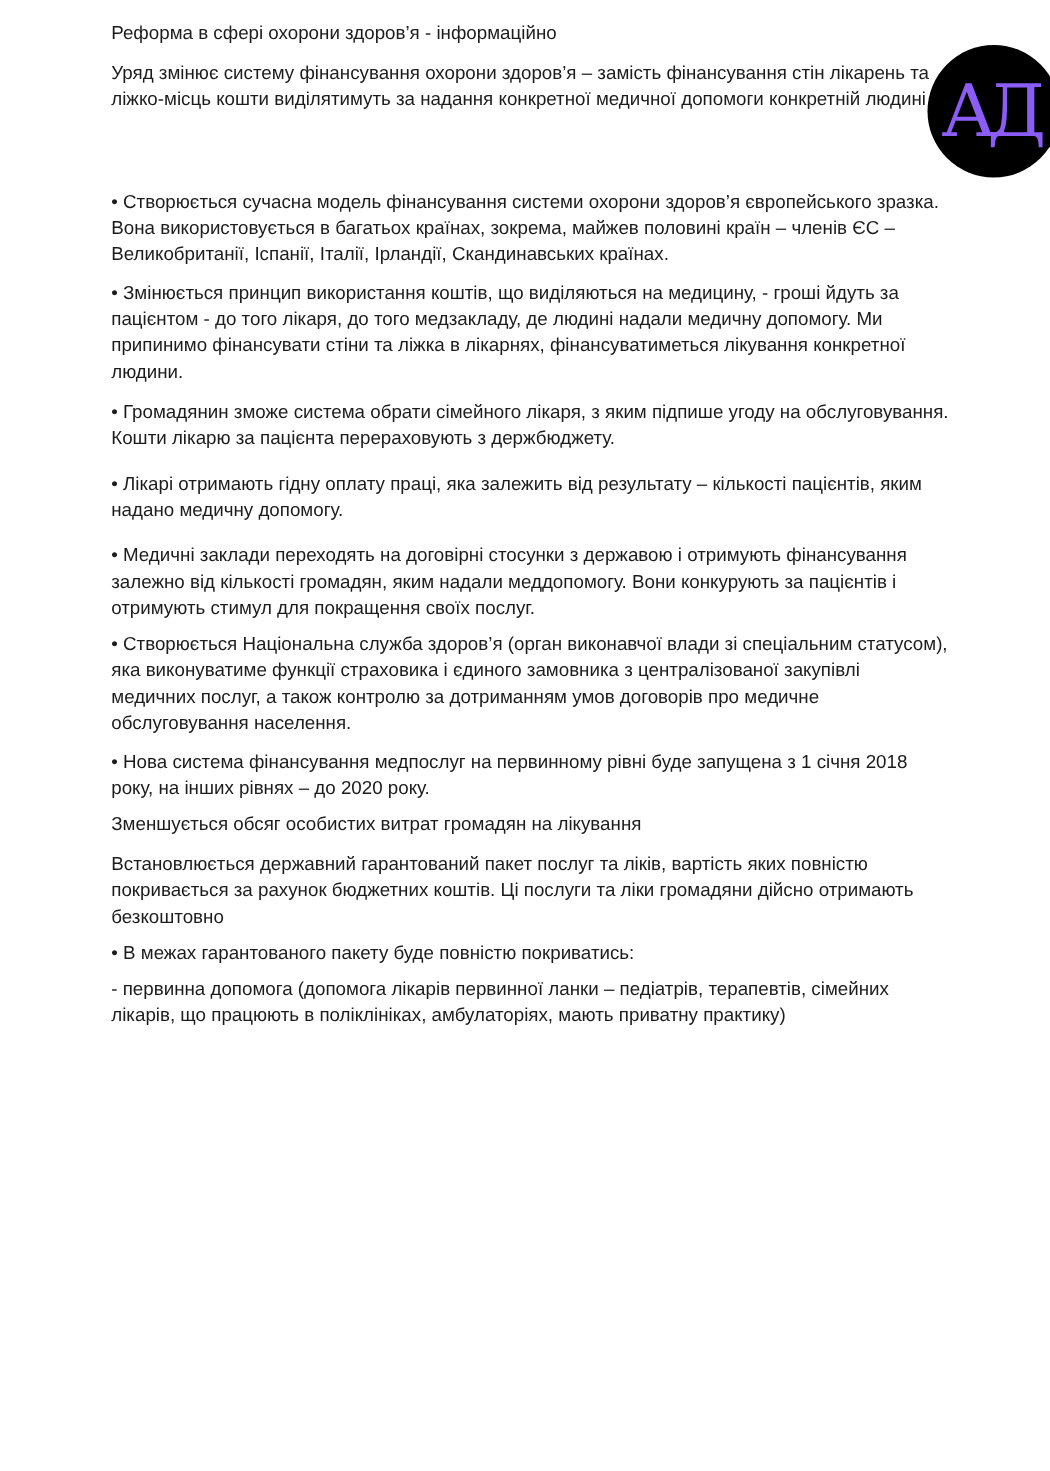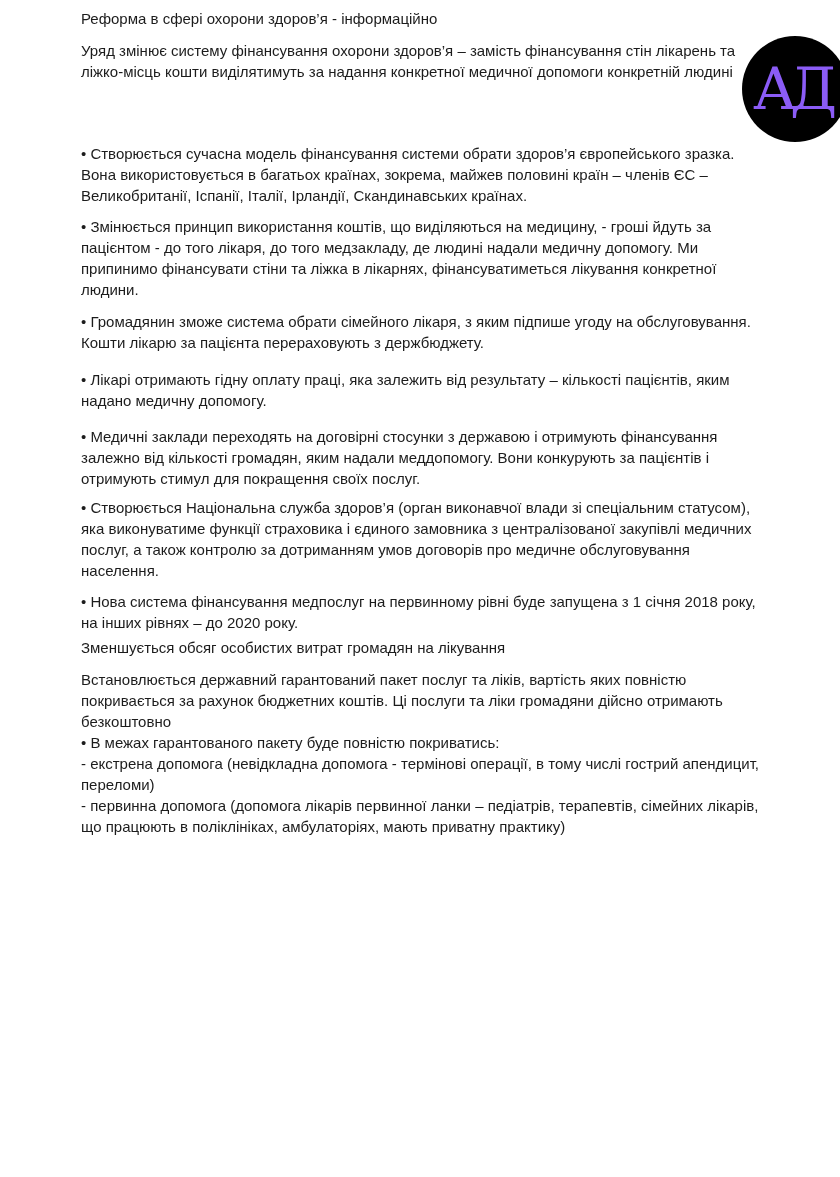--- a/index.html
+++ b/index.html
@@ -17,21 +17,21 @@
   }
   .page {
     position: absolute;
     left: 81px;
     top: 8px;
     width: 686px;
     font-size: 15px;
     line-height: 21px;
     -webkit-font-smoothing: antialiased;
   }
-  .para { margin: 0; }
+  .para { margin: 8px; }
   .mt11  { margin-top: 11px; }
   .mt10  { margin-top: 10px; }
   .mt61  { margin-top: 61px; }
   .mt206 { margin-top: 206px; }
   .mt16  { margin-top: 16px; }
   .mt15  { margin-top: 15px; }
   .mt8   { margin-top: 8px; }
   .mt4   { margin-top: 4px; }
   .logo-circle {
     position: absolute;
@@ -58,33 +58,32 @@
 </style>
 </head>
 <body>
 
 <div class="page">
 
   <p class="para">Реформа в сфері охорони здоров’я - інформаційно</p>
 
   <p class="para mt11">Уряд змінює систему фінансування охорони здоров’я – замість фінансування стін лікарень та ліжко-місць кошти виділятимуть за надання конкретної медичної допомоги конкретній людині</p>
 
-  <p class="para mt61">• Створюється сучасна модель фінансування системи обрати здоров’я європейського зразка. Вона використовується в багатьох країнах, зокрема, майжев половині країн – членів ЄС – Великобританії, Іспанії, Італії, Ірландії, Скандинавських країнах.</p>
+  <p class="para mt61">• Створюється сучасна модель фінансування системи охорони здоров’я європейського зразка. Вона використовується в багатьох країнах, зокрема, майжев половині країн – членів ЄС – Великобританії, Іспанії, Італії, Ірландії, Скандинавських країнах.</p>
   <p class="para mt10">• Змінюється принцип використання коштів, що виділяються на медицину, - гроші йдуть за пацієнтом -  до того лікаря, до того медзакладу, де людині надали медичну допомогу. Ми припинимо фінансувати стіни та ліжка в лікарнях, фінансуватиметься лікування конкретної людини.</p>
 
   <p class="para mt11">• Громадянин зможе система обрати сімейного лікаря, з яким підпише угоду на обслуговування. Кошти лікарю за пацієнта перераховують з держбюджету.</p>
   <p class="para mt16">• Лікарі отримають гідну оплату праці, яка залежить від  результату – кількості пацієнтів, яким надано медичну допомогу.</p>
   <p class="para mt15">• Медичні заклади переходять на договірні стосунки з державою і отримують фінансування залежно від кількості громадян, яким надали меддопомогу. Вони конкурують за пацієнтів і отримують стимул для покращення своїх послуг.</p>
   <p class="para mt8">• Створюється Національна служба здоров’я (орган виконавчої влади зі спеціальним статусом), яка виконуватиме функції страховика і єдиного замовника з централізованої закупівлі медичних послуг, а також контролю за дотриманням умов договорів про медичне обслуговування населення.</p>
   <p class="para mt10">• Нова система фінансування медпослуг на первинному рівні буде запущена з 1 січня 2018 року, на інших рівнях – до 2020 року.</p>
 
   <p class="para mt4">Зменшується обсяг особистих витрат громадян на лікування</p>
 
   <p class="para mt11">Встановлюється державний гарантований пакет послуг та ліків, вартість яких повністю покривається за рахунок бюджетних коштів. Ці послуги та ліки громадяни дійсно отримають безкоштовно</p>
   <p class="para">• В межах гарантованого пакету буде повністю покриватись:</p>
-  <p class="para">- екстрена допомога (невідкладна допомога - термінові операції, в тому числі гострий апендицит, переломи)</p>
   <p class="para">- первинна допомога (допомога лікарів первинної ланки – педіатрів, терапевтів, сімейних лікарів, що працюють в поліклініках, амбулаторіях, мають приватну практику)</p>
 
 </div>
 
 <div class="logo-circle">
   <span class="logo-letters">АД</span>
 </div>
 
 </body></html>

